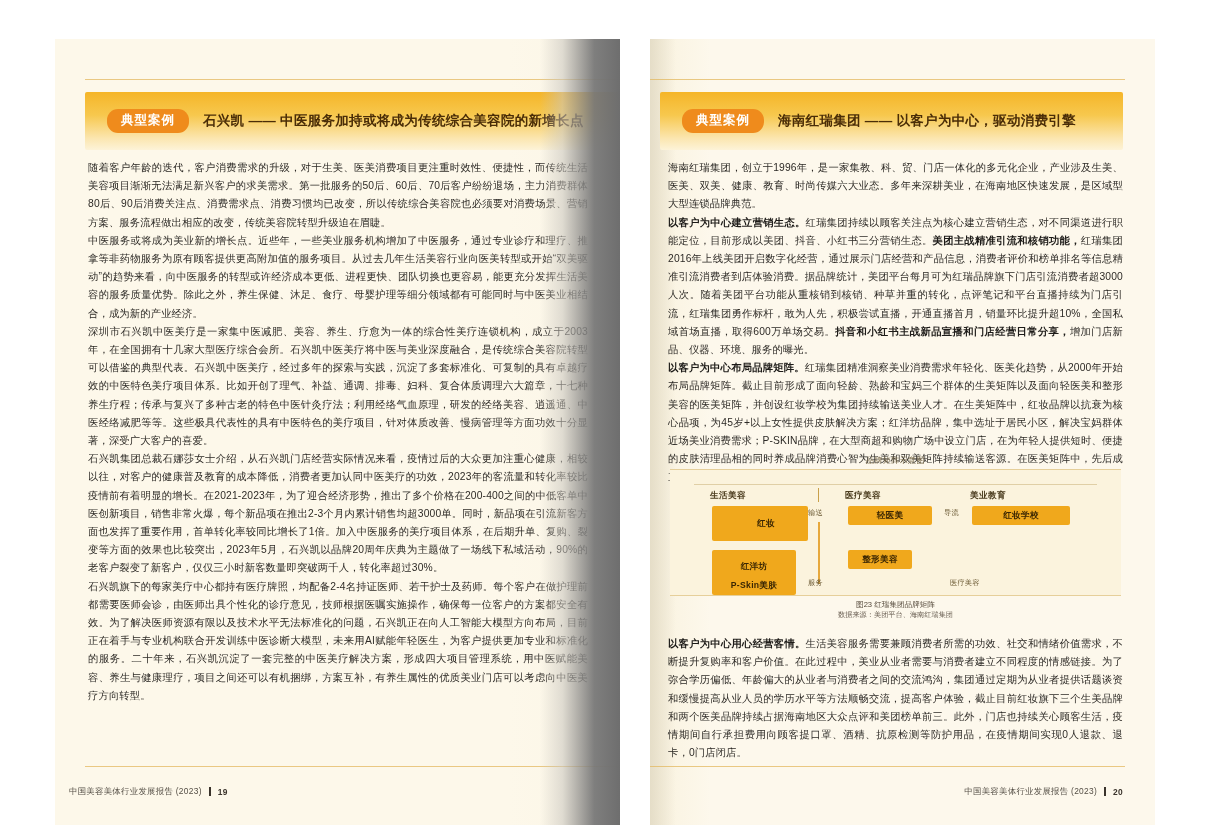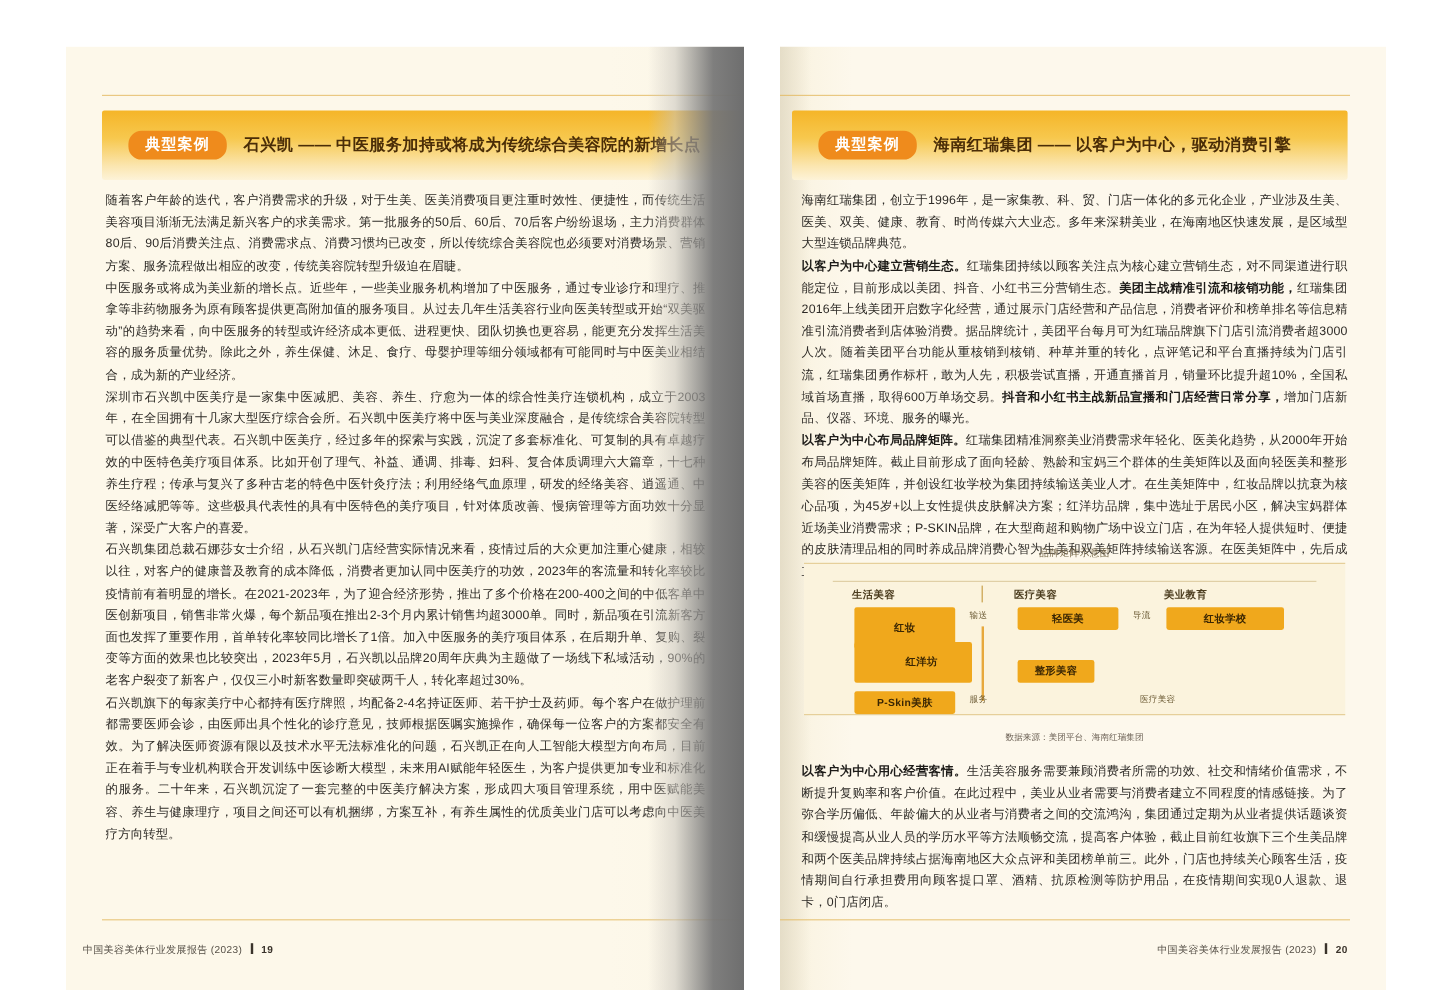--- a/index.html
+++ b/index.html
@@ -131,21 +131,21 @@
   }
   .fig-source{
     position:absolute;left:0;right:0;text-align:center;
     font-size:7.2px;color:#6d6256;line-height:10px;
   }
 
   
   .footer{
     position:absolute;bottom:28px;
     font-size:8.4px;color:#554f46;letter-spacing:.3px;
-    display:flex;align-items:flex-start;gap:7px;
+    display:flex;align-items:center;gap:7px;
     white-space:nowrap;
   }
   .footer .bar{display:inline-block;width:2px;height:9px;background:#3a332b;}
   .footer .pg{font-weight:bold;color:#3a332b;}
 </style>
 </head>
 <body>
 
 <div class="spread">
 
@@ -209,37 +209,38 @@
       <div class="figure" style="left:20px;right:34px;top:430px;height:125px;">
         <div class="fig-supertitle">品牌矩阵示意图</div>
         <div class="fig-head-rule"></div>
 
         <div class="col-head" style="left:40px;width:90px;">生活美容</div>
         <div class="col-head" style="left:175px;width:90px;">医疗美容</div>
         <div class="col-head" style="left:300px;width:90px;">美业教育</div>
 
         <div class="vdiv" style="left:148px;top:18px;height:14px;"></div>
 
-        <div class="chip" style="left:42px;top:36px;width:84px;height:35px;">红妆</div>
-        <div class="chip" style="left:42px;top:65px;width:84px;height:34px;padding-left:14px;">红洋坊</div>
+        <div class="chip" style="left:42px;top:36px;width:84px;height:35px;padding-left:12px;">红妆</div>
+        <div class="chip" style="left:42px;top:80px;width:84px;height:34px;">红洋坊</div>
         <div class="chip" style="left:42px;top:106px;width:84px;height:19px;">P-Skin美肤</div>
 
         <div class="chip" style="left:178px;top:36px;width:84px;height:19px;">轻医美</div>
         <div class="chip" style="left:178px;top:80px;width:64px;height:19px;">整形美容</div>
 
         <div class="chip" style="left:302px;top:36px;width:98px;height:19px;">红妆学校</div>
 
         <div class="connector" style="left:148px;top:52px;height:62px;"></div>
 
         <div class="flow-label" style="left:138px;top:38px;">输送</div>
         <div class="flow-label" style="left:138px;top:108px;">服务</div>
         <div class="flow-label" style="left:274px;top:38px;">导流</div>
         <div class="flow-label" style="left:280px;top:108px;">医疗美容</div>
       </div>
 
+      <div class="fig-caption" style="left:20px;right:34px;top:560px;">图23 红瑞集团品牌矩阵</div>
       <div class="fig-source" style="left:20px;right:34px;top:571px;">数据来源：美团平台、海南红瑞集团</div>
 
       <div class="body-col" style="left:18px;width:455px;top:596px;">
         <p>
           <span class="b">以客户为中心用心经营客情。</span><span>生活美容服务需要兼顾消费者所需的功效、社交和情绪价值需求，不断提升复购率和客户价值。在此过程中，美业从业者需要与消费者建立不同程度的情感链接。为了弥合学历偏低、年龄偏大的从业者与消费者之间的交流鸿沟，集团通过定期为从业者提供话题谈资和缓慢提高从业人员的学历水平等方法顺畅交流，提高客户体验，截止目前红妆旗下三个生美品牌和两个医美品牌持续占据海南地区大众点评和美团榜单前三。此外，门店也持续关心顾客生活，疫情期间自行承担费用向顾客提口罩、酒精、抗原检测等防护用品，在疫情期间实现0人退款、退卡，0门店闭店。</span>
         </p>
       </div>
 
       <div class="footer" style="right:32px;">
         <span>中国美容美体行业发展报告 (2023)</span>

